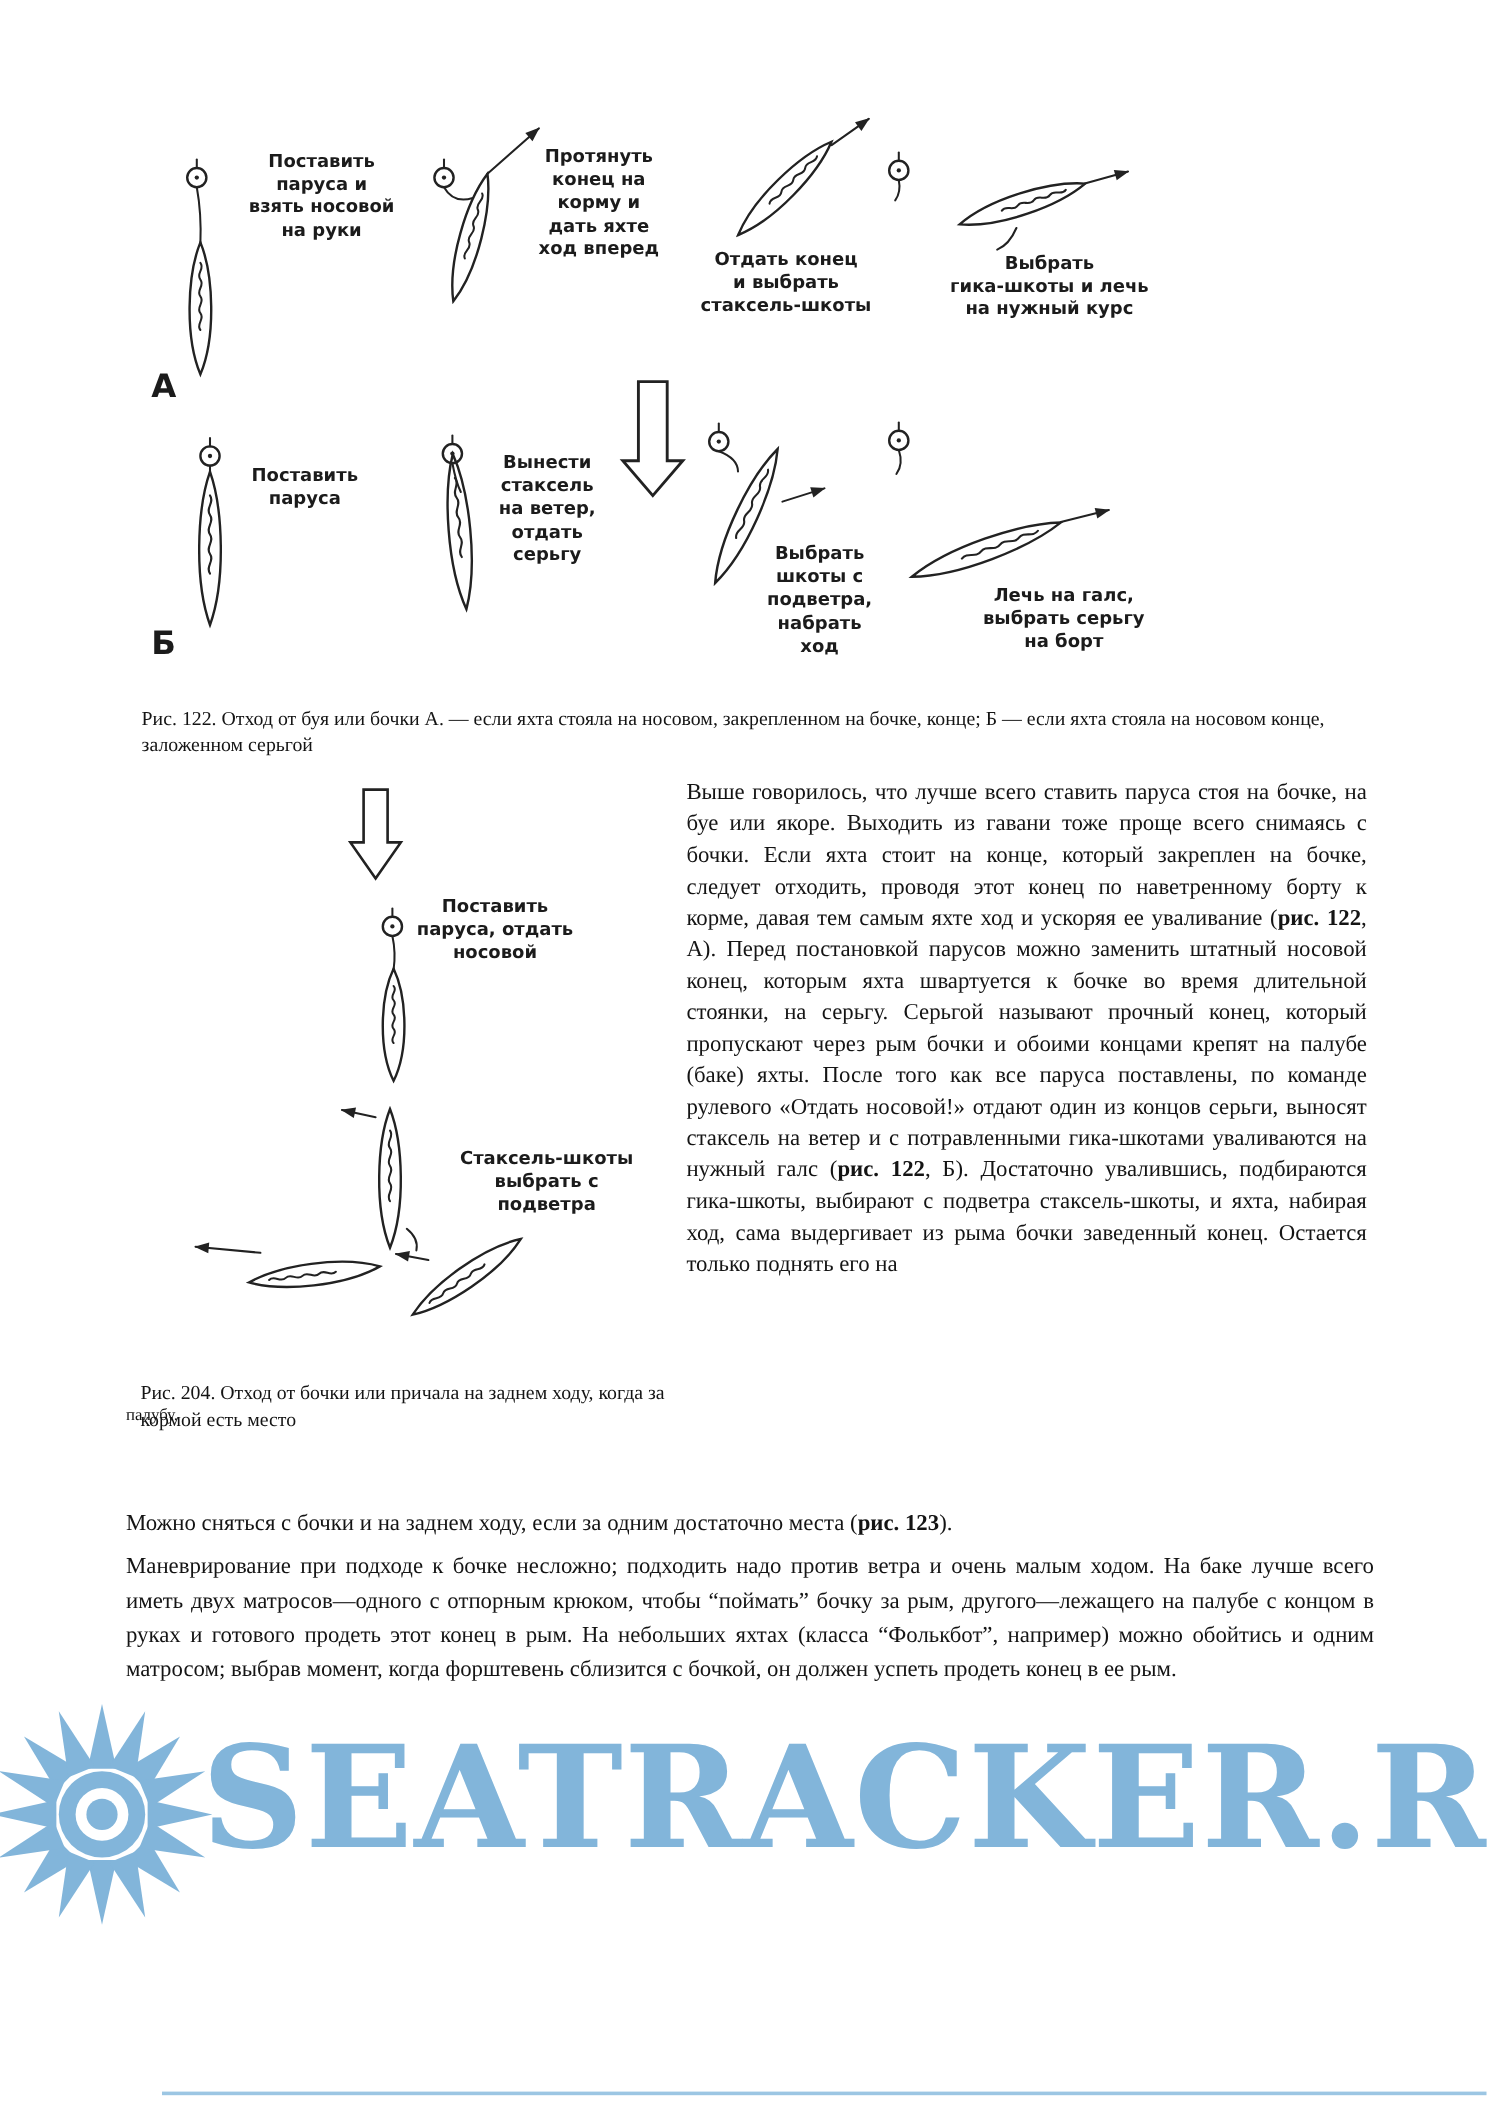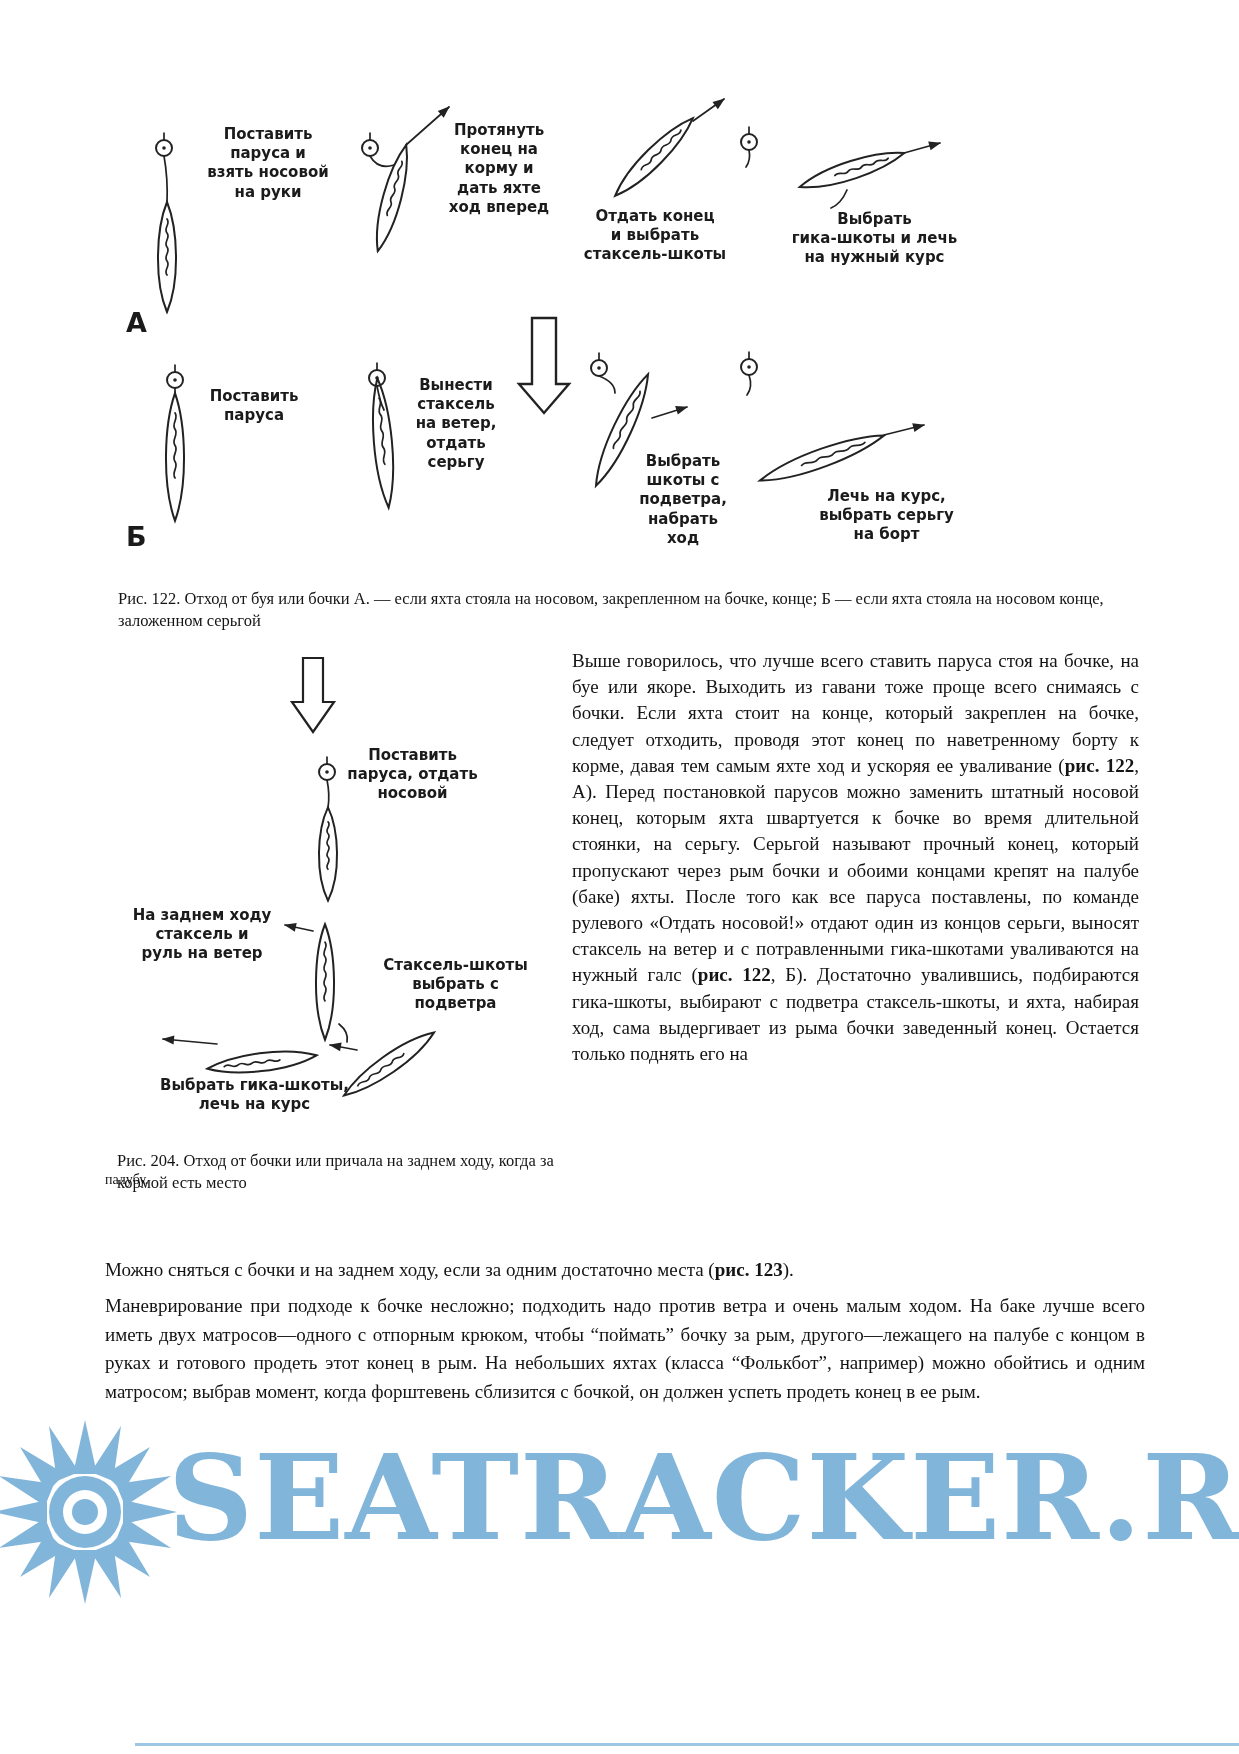--- a/index.html
+++ b/index.html
@@ -147,21 +147,21 @@
     <div class="dlabel" style="left:293px; top:281px; width:102px;">Вынести
 стаксель
 на ветер,
 отдать
 серьгу</div>
     <div class="dlabel" style="left:518px; top:357px; width:106px;">Выбрать
 шкоты с
 подветра,
 набрать
 ход</div>
-    <div class="dlabel" style="left:682px; top:392px; width:185px;">Лечь на курс,
+    <div class="dlabel" style="left:682px; top:392px; width:185px;">Лечь на галс,
 выбрать серьгу
 на борт</div>
     <div class="rowletter" style="left:14px; top:426px;">Б</div>
   </div>
 
   <div class="caption" style="left:118px; top:588px; width:1040px;">Рис. 122. Отход от буя или бочки А. — если яхта стояла на носовом, закрепленном на бочке, конце; Б — если яхта стояла на носовом конце, заложенном серьгой</div>
 
   <div class="fig" style="left:105px; top:652px; width:460px; height:560px;">
     <svg class="abs" style="left:0;top:0" width="460" height="560" viewBox="0 0 460 560">
       <path d="M186,6 L206,6 L206,50 L217,50 L196,80 L175,50 L186,50 Z" fill="#ffffff" stroke="#222" stroke-width="2.2"></path>
@@ -189,28 +189,23 @@
       <line class="thin" x1="240" y1="398" x2="213" y2="393"></line>
       <use href="#ah" class="fillb" transform="translate(213,393) rotate(190)"></use>
       <g transform="translate(272,412) rotate(-125)">
           <use href="#boat"></use>
         </g>
     </svg>
 
     <div class="dlabel" style="left:198px; top:94px; width:195px;">Поставить
 паруса, отдать
 носовой</div>
-    <div class="dlabel" style="left:0px; top:254px; width:170px;">На заднем ходу
-стаксель и
-руль на ветер</div>
     <div class="dlabel" style="left:246px; top:304px; width:185px;">Стаксель-шкоты
 выбрать с
 подветра</div>
-    <div class="dlabel" style="left:20px; top:424px; width:235px;">Выбрать гика-шкоты,
-лечь на курс</div>
     <div class="caption" style="left:0px; top:498px; width:458px; position:absolute;">Рис. 204. Отход от бочки или причала на заднем ходу, когда за кормой есть место</div>
   </div>
 
   <div class="bodycol">
     <p><span>Выше говорилось, что лучше всего ставить паруса стоя на бочке, на буе или якоре. Выходить из гавани тоже проще всего снимаясь с бочки. Если яхта стоит на конце, который закреплен на бочке, следует отходить, проводя этот конец по наветренному борту к корме, давая тем самым яхте ход и ускоряя ее уваливание (</span><b>рис. 122</b><span>, А). Перед постановкой парусов можно заменить штатный носовой конец, которым яхта швартуется к бочке во время длительной стоянки, на серьгу. Серьгой называют прочный конец, который пропускают через рым бочки и обоими концами крепят на палубе (баке) яхты. После того как все паруса поставлены, по команде рулевого «Отдать носовой!» отдают один из концов серьги, выносят стаксель на ветер и с потравленными гика-шкотами уваливаются на нужный галс (</span><b>рис. 122</b><span>, Б). Достаточно увалившись, подбираются гика-шкоты, выбирают с подветра стаксель-шкоты, и яхта, набирая ход, сама выдергивает из рыма бочки заведенный конец. Остается только поднять его на</span></p>
   </div>
 
   <div class="tailline">палубу.</div>
 
   <div class="para2"><span>Можно сняться с бочки и на заднем ходу, если за одним достаточно места (</span><b>рис. 123</b><span>).</span></div>

